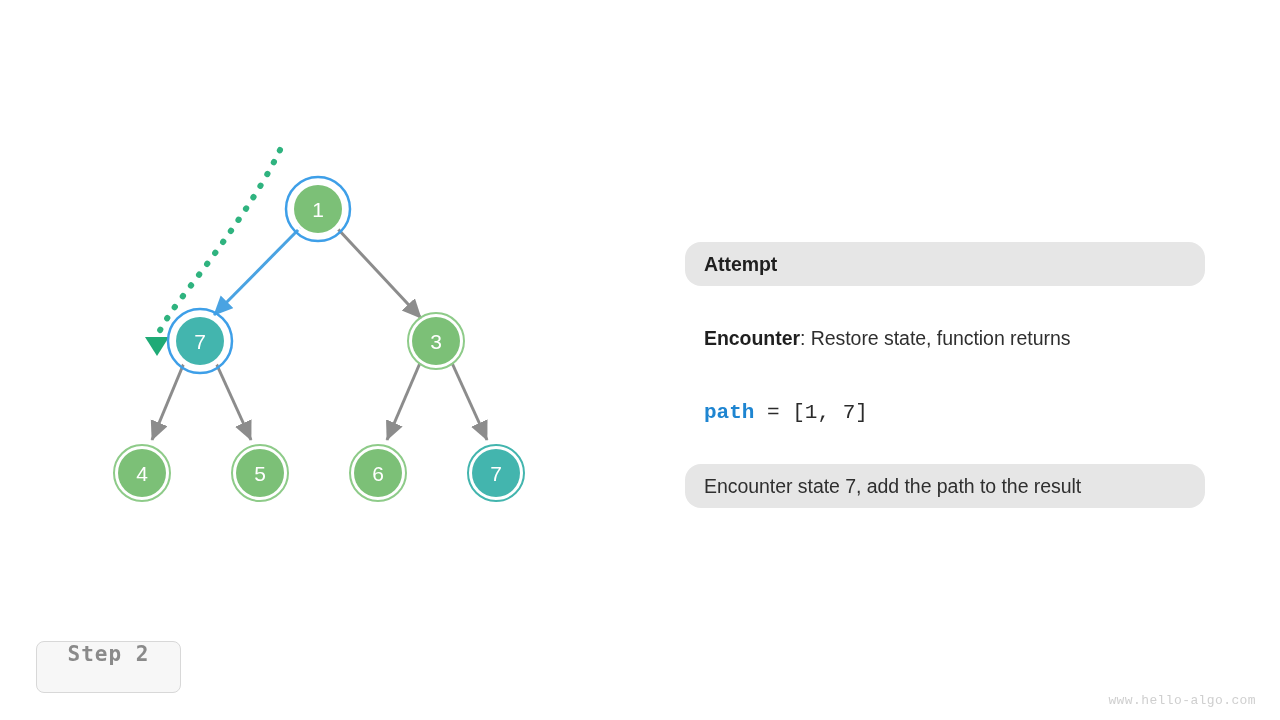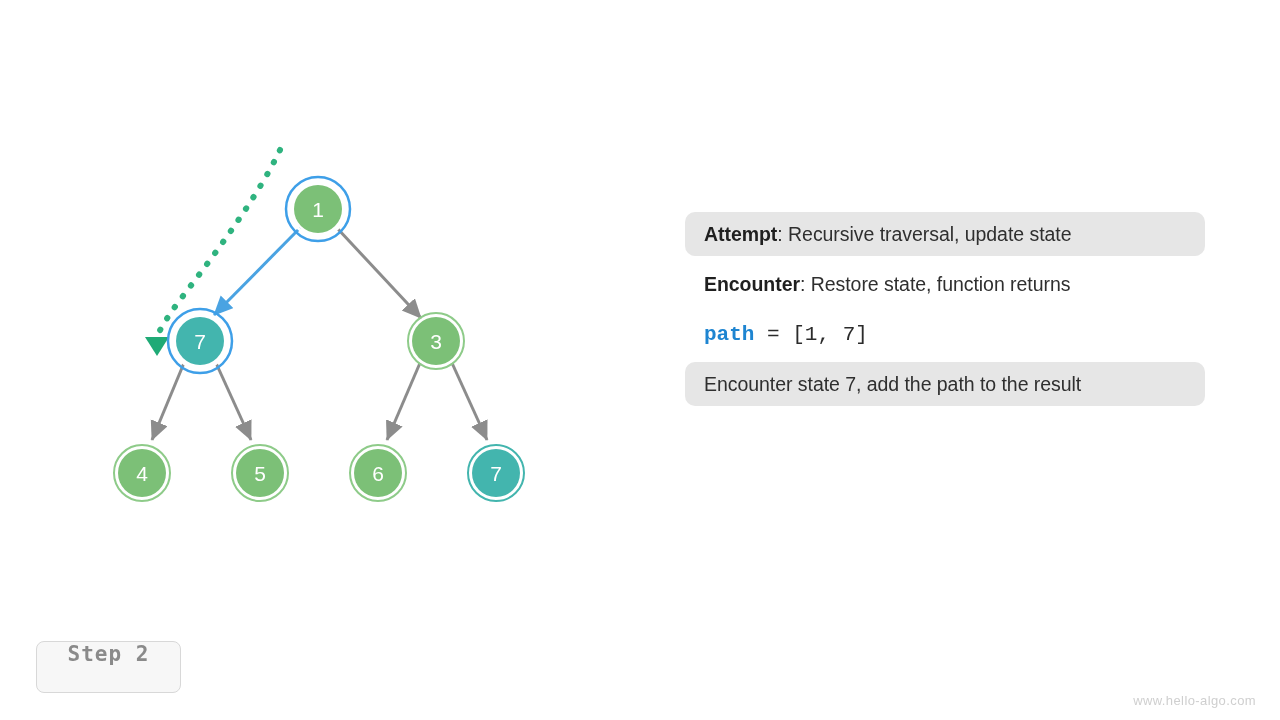--- a/index.html
+++ b/index.html
@@ -37,22 +37,23 @@
     top: 212px;
     width: 520px;
   }
   .info-line {
     display: flex;
     align-items: center;
     height: 44px;
     margin-bottom: 6px;
     padding: 0 19px;
     box-sizing: border-box;
-    border-radius: 10px;
+    border-radius: 16px;
     white-space: pre;
+    margin-top: 30px;
   }
   .info-line.prose {
     font-size: 19.5px;
     color: #2f2f2f;
     letter-spacing: -0.05px;
   }
   .info-line.highlight {
     background: #e6e6e6;
   }
   .info-line.code {
@@ -92,21 +93,21 @@
     font-weight: bold;
     color: #8a8a8a;
     letter-spacing: 1px;
   }
 
   
   #watermark {
     position: absolute;
     right: 24px;
     bottom: 12px;
-    font-family: Liberation Sans, sans-serif;
+    font-family: Liberation Mono, monospace;
     font-size: 13px;
     color: #cfcfcf;
     letter-spacing: 0.4px;
     margin-top: 10px;
   }
 
   .node-label {
     font-family: "Liberation Sans", sans-serif;
     font-size: 21px;
     fill: #ffffff;
@@ -189,21 +190,21 @@
         <text class="node-label" x="496" y="473" text-anchor="middle" dominant-baseline="central">7</text>
       </g>
 
     </g>
   </svg>
 </div>
 
 <div id="info-panel">
 
   <div class="info-line prose highlight">
-    <span class="lead-bold">Attempt</span><span>: Recursive traversal, update state</span>
+    <span class="lead-bold">Attempt</span>
   </div>
 
   <div class="info-line prose">
     <span class="lead-bold">Encounter</span><span>: Restore state, function returns</span>
   </div>
 
   <div class="info-line code">
     <span class="var-blue">path</span><span> = [1, 7]</span>
   </div>
 

